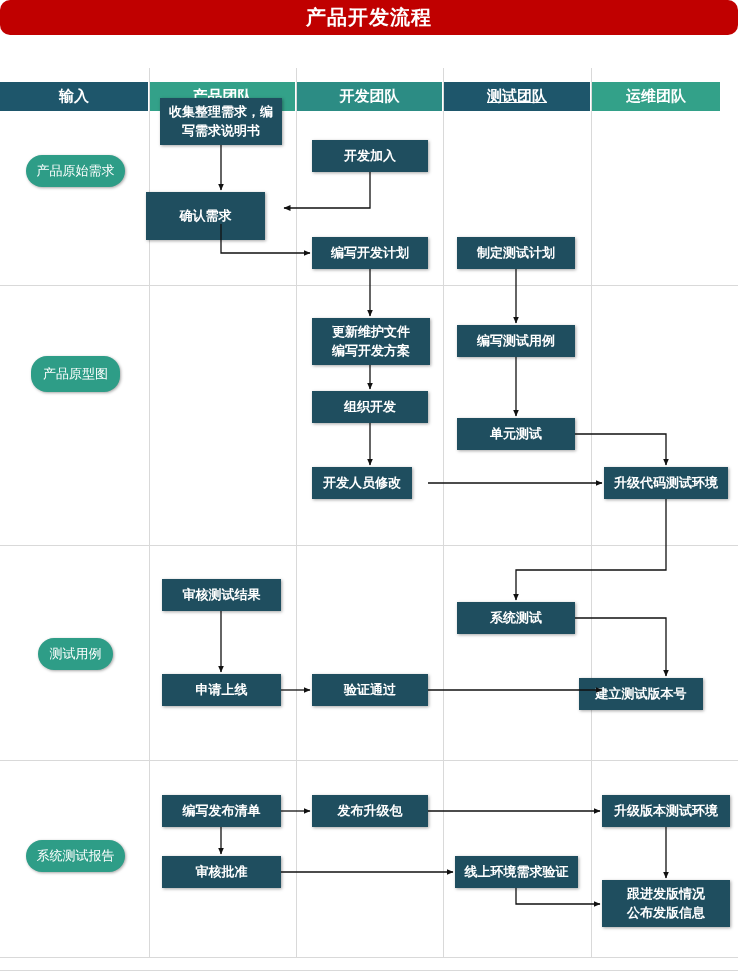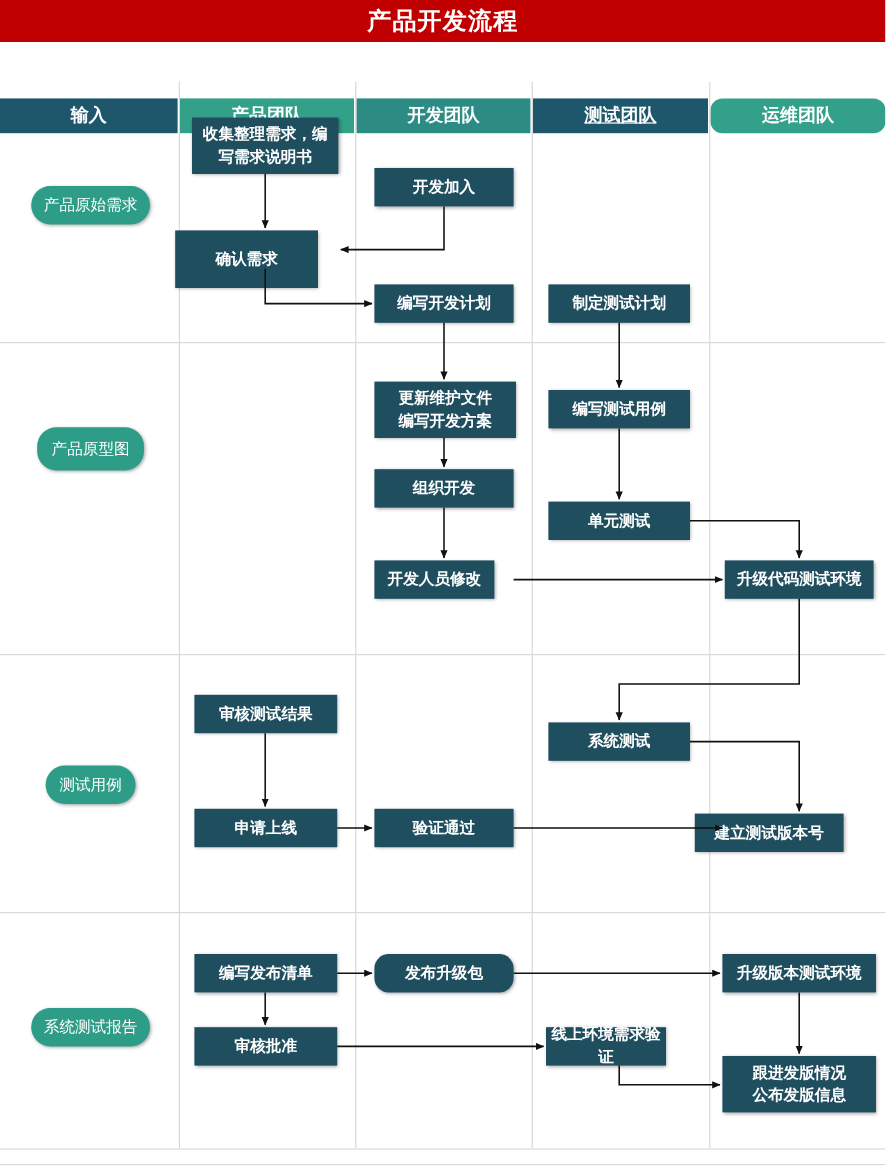--- a/index.html
+++ b/index.html
@@ -3,33 +3,33 @@
 <meta charset="utf-8">
 <style>
   * { margin:0; padding:0; box-sizing:border-box; }
   html,body { background:#ffffff; }
   body { font-family:"Liberation Sans","DejaVu Sans",sans-serif; }
   .stage { position:relative; width:738px; height:973px; background:#ffffff; overflow:hidden; }
 
   .title-bar {
     position:absolute; left:0; top:0; width:738px; height:35px;
     background:#c00000; color:#ffffff; font-size:20px; font-weight:bold;
-    display:flex; align-items:center; justify-content:center; letter-spacing:1px;
+    display:flex; align-items:center; justify-content:center; letter-spacing:1px;border-radius:10px;
   }
 
   .hdr {
     position:absolute; top:39px; height:29px; color:#ffffff;
     font-size:15px; font-weight:bold;
     display:flex; align-items:center; justify-content:center;margin-top:43px;
   }
   .hdr-1 { left:0;   width:148px; background:#1e566b; }
   .hdr-2 { left:150px; width:145px; background:#33a189; }
   .hdr-3 { left:297px; width:145px; background:#2c8c84; }
   .hdr-4 { left:444px; width:146px; background:#1e566b;text-decoration:underline; }
-  .hdr-5 { left:592px; width:146px; background:#33a189;border-radius:10px; }
+  .hdr-5 { left:592px; width:128px; background:#33a189; }
 
   .vline { position:absolute; top:68px; width:1px; height:889px; background:#d9d9d9; }
   .v1 { left:149px; } .v2 { left:296px; } .v3 { left:443px; } .v4 { left:591px; }
   .hline { position:absolute; left:0; width:738px; height:1px; background:#d9d9d9; }
   .h1 { top:285px; } .h2 { top:545px; } .h3 { top:760px; } .h4 { top:957px; } .h5 { top:970px; }
 
   .pill {
     position:absolute; background:#2e9d87; color:#ffffff; border-radius:16px;
     font-size:13px; font-weight:normal; white-space:nowrap;
     display:flex; align-items:center; justify-content:center;
@@ -57,24 +57,24 @@
   .nd-organize     { left:312px; top:391px; width:116px; height:32px; }
   .nd-unittest     { left:457px; top:418px; width:118px; height:32px; }
   .nd-devfix       { left:312px; top:467px; width:100px; height:32px; }
   .nd-upgradecode  { left:604px; top:467px; width:124px; height:32px; }
   .nd-review       { left:162px; top:579px; width:119px; height:32px; }
   .nd-systest      { left:457px; top:602px; width:118px; height:32px; }
   .nd-apply        { left:162px; top:674px; width:119px; height:32px; }
   .nd-verify       { left:312px; top:674px; width:116px; height:32px; }
   .nd-buildver     { left:579px; top:678px; width:124px; height:32px; }
   .nd-releaselist  { left:162px; top:795px; width:119px; height:32px; }
-  .nd-releasepkg   { left:312px; top:795px; width:116px; height:32px;border-radius:12px; }
+  .nd-releasepkg   { left:312px; top:795px; width:116px; height:32px; }
   .nd-upgradever   { left:602px; top:795px; width:128px; height:32px; }
   .nd-approve      { left:162px; top:856px; width:119px; height:32px; }
-  .nd-onlineverify { left:455px; top:856px; width:100px; height:32px; }
+  .nd-onlineverify { left:455px; top:856px; width:123px; height:32px; }
   .nd-follow       { left:602px; top:880px; width:128px; height:47px; }
 
   .arrows { position:absolute; left:0; top:0; pointer-events:none; }
 </style>
 </head>
 <body>
 
 <div class="stage">
 
   <div class="title-bar">产品开发流程</div>

